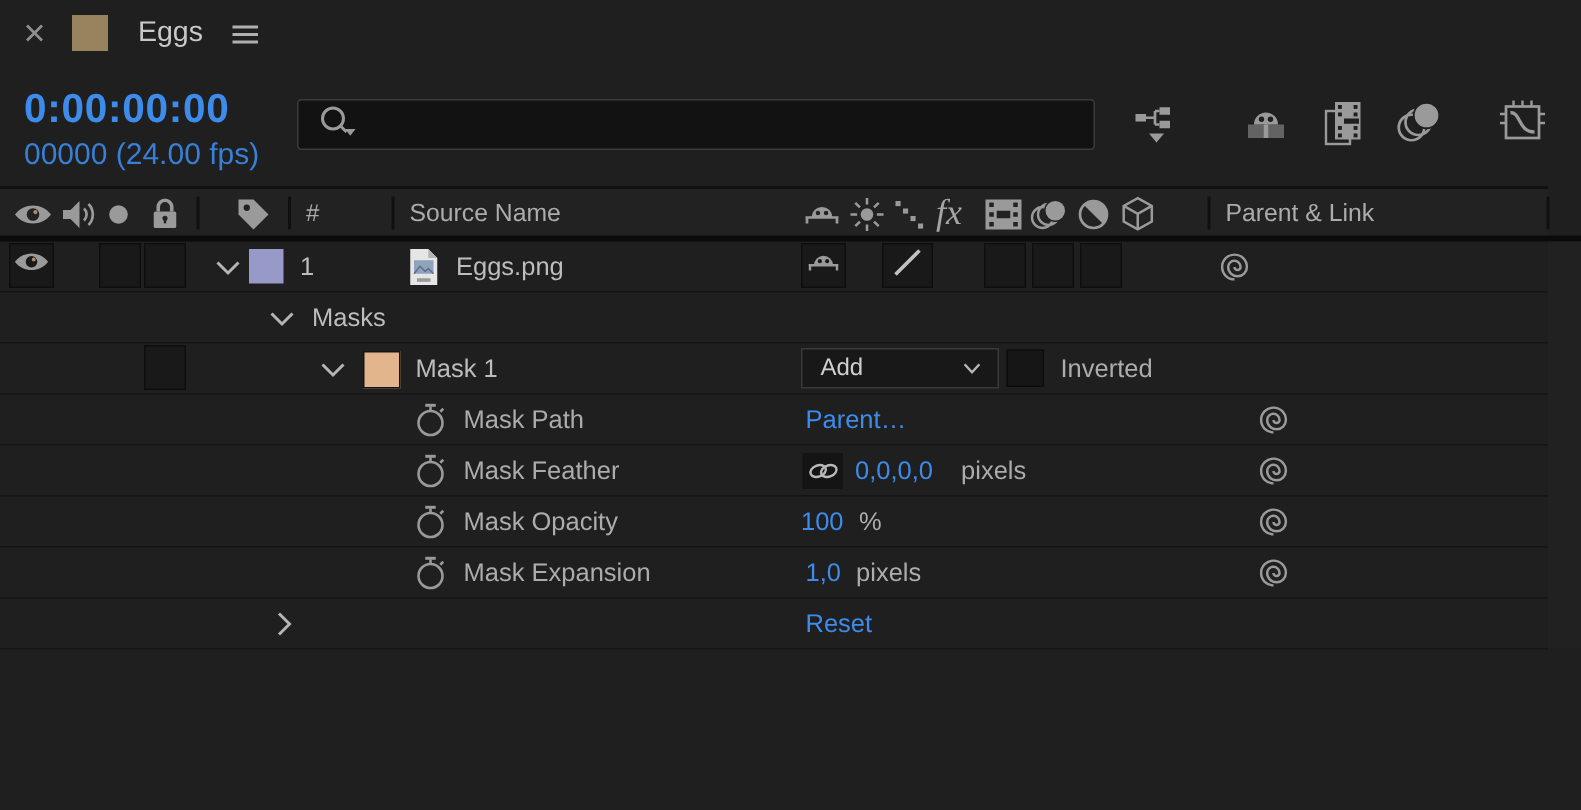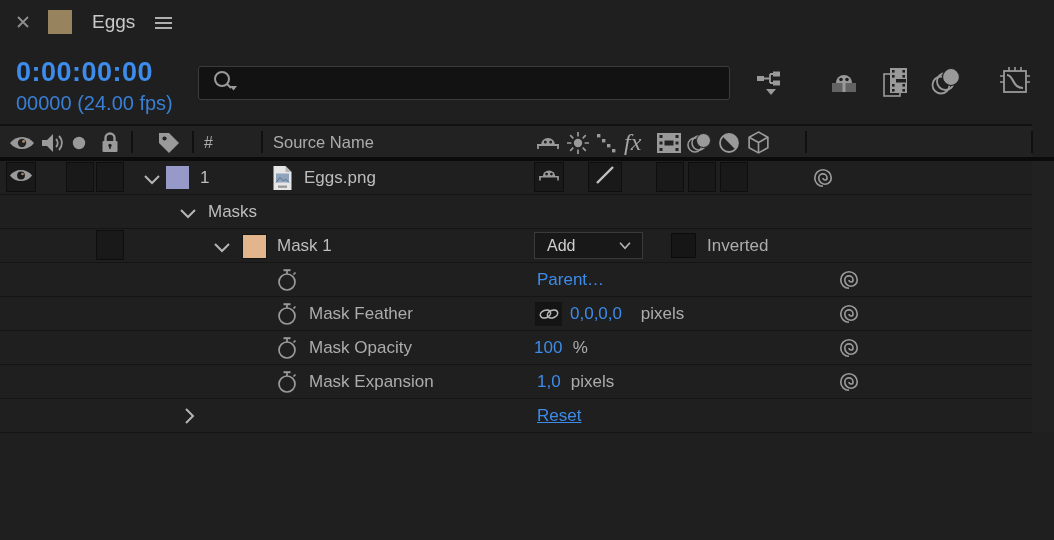--- a/index.html
+++ b/index.html
@@ -202,20 +202,21 @@
         <path d="M5.6 5.6 A9 9 0 0 1 18.4 18.4 Z" fill="currentColor"></path>
       </svg>
     </span>
     <span class="abs icon" style="left:746px;top:4px;">
       <svg width="25" height="25" viewBox="0 0 24 24" fill="none" stroke="currentColor" stroke-width="1.6">
         <path d="M12 2 L21 7 V17 L12 22 L3 17 V7 Z"></path>
         <path d="M3 7 L12 12 L21 7 M12 12 V22"></path>
       </svg>
     </span>
     <span class="vsep" style="left:805px;"></span>
+    <span class="rowtext" style="left:817px;font-size:16.5px;">Parent &amp; Link</span>
     <span class="vsep" style="left:1031px;"></span>
   </div>
   <div class="blackband"></div>
 
   <div class="row" style="top:161px;">
     <div class="tbox" style="left:6px;width:30px;">
       <span class="icon">
         <svg width="24" height="17" viewBox="0 0 26 18">
           <path d="M1 9 C7 1 19 1 25 9 C19 17 7 17 1 9 Z" fill="currentColor"></path>
           <circle cx="13" cy="9" r="4.2" fill="#191919"></circle>
@@ -282,39 +283,40 @@
 
   <div class="row" style="top:229px;">
     <div class="tbox" style="left:96px;"></div>
     <span class="abs icon" style="left:213px;top:11px;">
       <svg width="18" height="12" viewBox="0 0 18 12" fill="none" stroke="#b5b5b5" stroke-width="2">
           <path d="M2 2 L9 9 L16 2"></path>
         </svg>
     </span>
     <div class="swatch" style="left: 242px; top: 5px; width: 23px; height: 23px; border: 1px solid rgb(20, 20, 20); background-color: rgb(226, 181, 140);"></div>
     <span class="rowtext bright" style="left:277px;">Mask 1</span>
-    <div class="dd" style="left:534px;width:109px;background:#181818;border:1px solid #3a3a3a;">
+    <div class="dd" style="left:534px;width:132px;background:#181818;border:1px solid #3a3a3a;">
       <span class="ddlabel">Add</span>
       <svg width="14" height="9" viewBox="0 0 15 10" fill="none" stroke="#b5b5b5" stroke-width="1.8">
           <path d="M2 2 L7.5 8 L13 2"></path>
         </svg>
     </div>
     <div class="abs" style="left:671px;top:4px;width:25px;height:25px;background:#161616;border:1px solid #0c0c0c;box-sizing:border-box;"></div>
     <span class="rowtext" style="left:707px;">Inverted</span>
   </div>
 
   <div class="row" style="top:263px;">
     <span class="abs icon" style="left:276px;top:5px;">
       <svg width="22" height="24" viewBox="0 0 22 24" fill="none" stroke="currentColor" stroke-width="1.7">
         <circle cx="11" cy="14" r="8"></circle>
           <path d="M11 6 V3"></path>
           <path d="M7.5 2.2 h7" stroke-width="2"></path>
           <path d="M17.5 6.5 l2 -2"></path>
       </svg>
     </span>
+    <span class="rowtext" style="left:309px;">Mask Path</span>
     <span class="rowtext blue" style="left:537px;">Parent…</span>
     <span class="abs icon" style="left:838px;top:6px;">
       <svg width="22" height="22" viewBox="0 0 24 24" fill="none" stroke="currentColor" stroke-width="1.8">
         <path d="M12 21 a9 9 0 1 1 9 -9 a6.8 6.8 0 1 1 -13.6 0 a4.5 4.5 0 1 1 9 0 a2.2 2.2 0 1 1 -4.4 0"></path>
       </svg>
     </span>
   </div>
 
   <div class="row" style="top:297px;">
     <span class="abs icon" style="left:276px;top:5px;">
@@ -378,17 +380,17 @@
       </svg>
     </span>
   </div>
 
   <div class="row" style="top:399px;">
     <span class="abs icon" style="left:183px;top:8px;">
       <svg width="12" height="18" viewBox="0 0 12 18" fill="none" stroke="#b5b5b5" stroke-width="2">
           <path d="M3 2 L10 9 L3 16"></path>
         </svg>
     </span>
-    <span class="rowtext blue" style="left:537px;text-decoration:underline;">Reset</span>
+    <span class="rowtext blue" style="left:537px;">Reset</span>
   </div>
 
   <div class="right-strip"></div>
 </div>
 
 </body></html>

